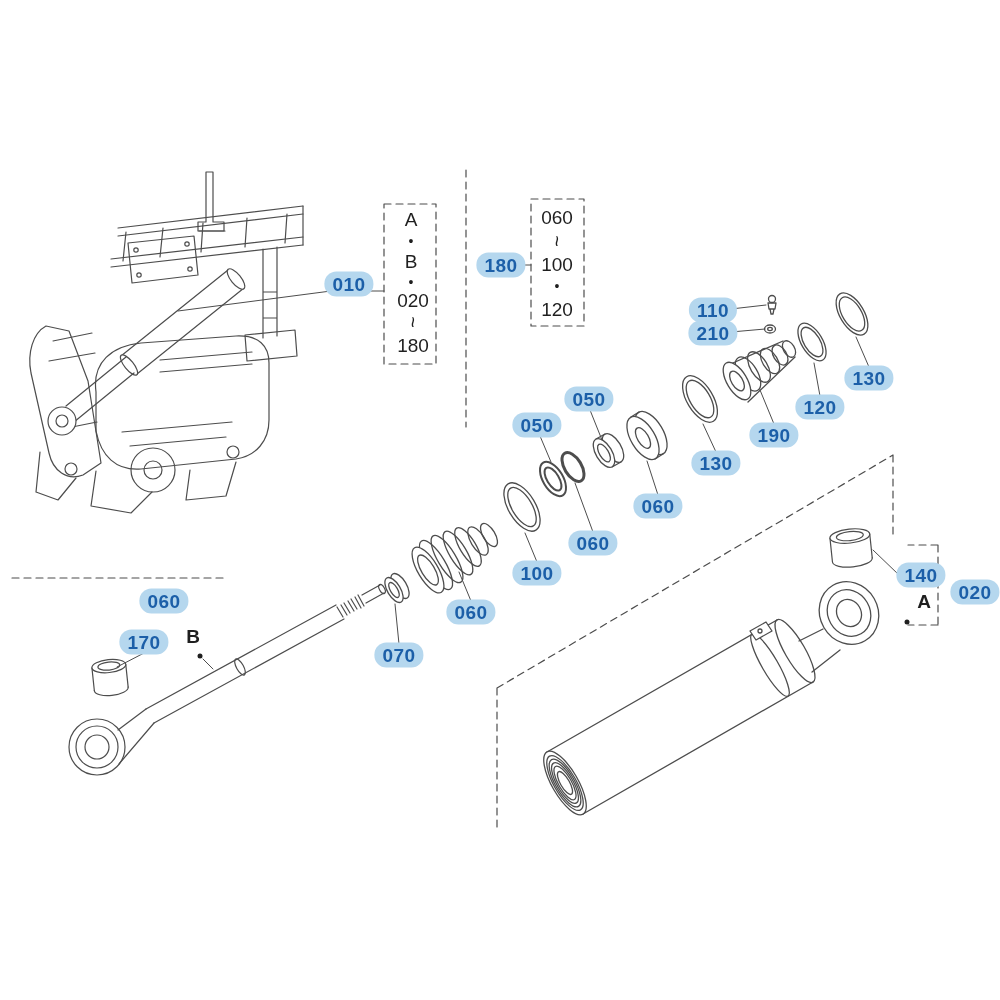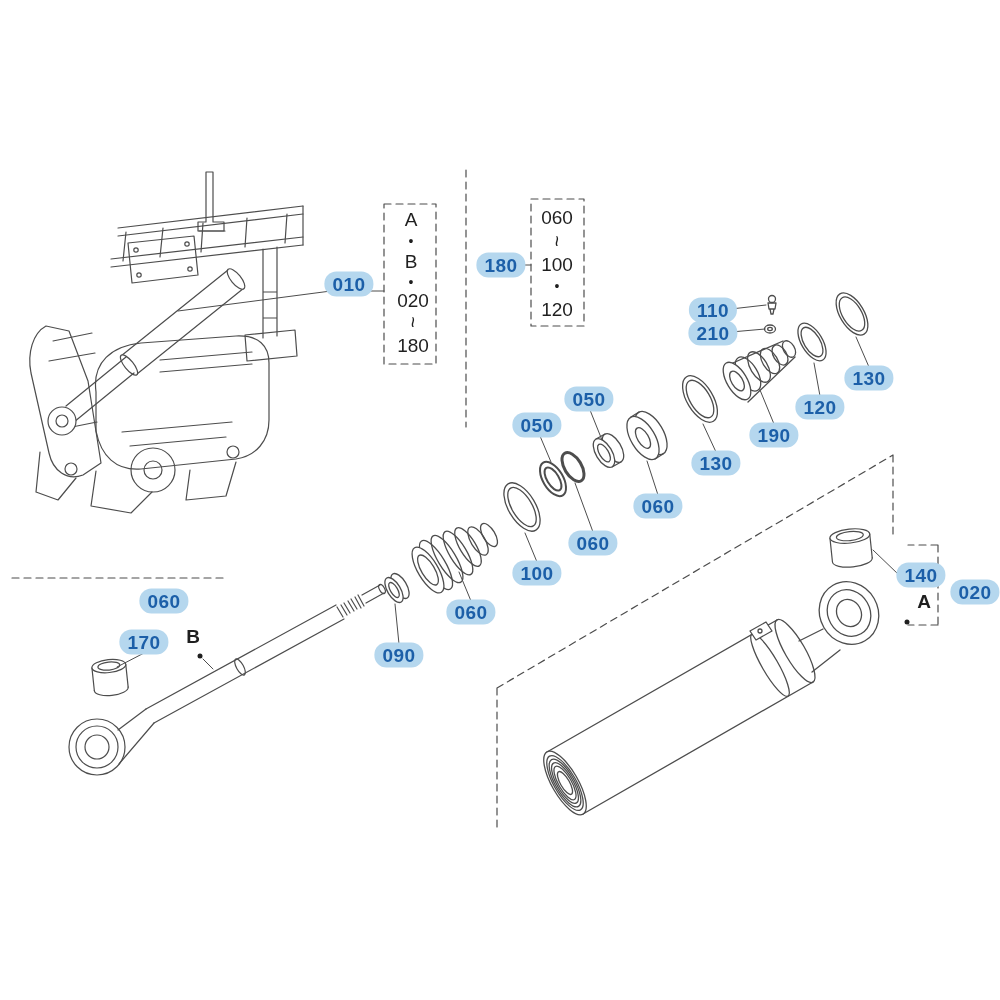--- a/index.html
+++ b/index.html
@@ -209,21 +209,21 @@
 <div class="callout" style="left:869px;top:378px">130</div>
 <div class="callout" style="left:820px;top:407px">120</div>
 <div class="callout" style="left:774px;top:435px">190</div>
 <div class="callout" style="left:716px;top:463px">130</div>
 <div class="callout" style="left:658px;top:506px">060</div>
 <div class="callout" style="left:593px;top:543px">060</div>
 <div class="callout" style="left:589px;top:399px">050</div>
 <div class="callout" style="left:537px;top:425px">050</div>
 <div class="callout" style="left:537px;top:573px">100</div>
 <div class="callout" style="left:471px;top:612px">060</div>
-<div class="callout" style="left:399px;top:655px">090</div>
+<div class="callout" style="left:399px;top:655px">070</div>
 <div class="callout" style="left:164px;top:601px">060</div>
 <div class="callout" style="left:144px;top:642px">170</div>
 <div class="callout" style="left:921px;top:575px">140</div>
 <div class="callout" style="left:975px;top:592px">020</div>
 
 <div class="ref" style="left:411px;top:219px">A</div>
 <div class="ref bullet" style="left:411px;top:241px">•</div>
 <div class="ref" style="left:411px;top:261px">B</div>
 <div class="ref bullet" style="left:411px;top:282px">•</div>
 <div class="ref" style="left:413px;top:300px">020</div>

